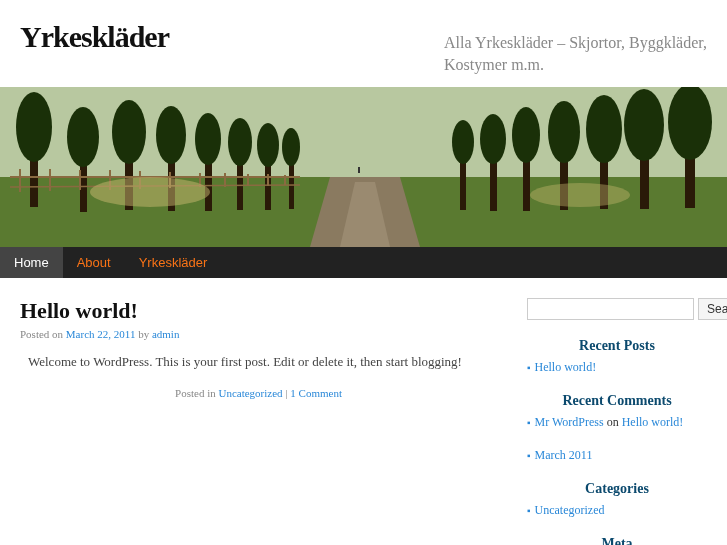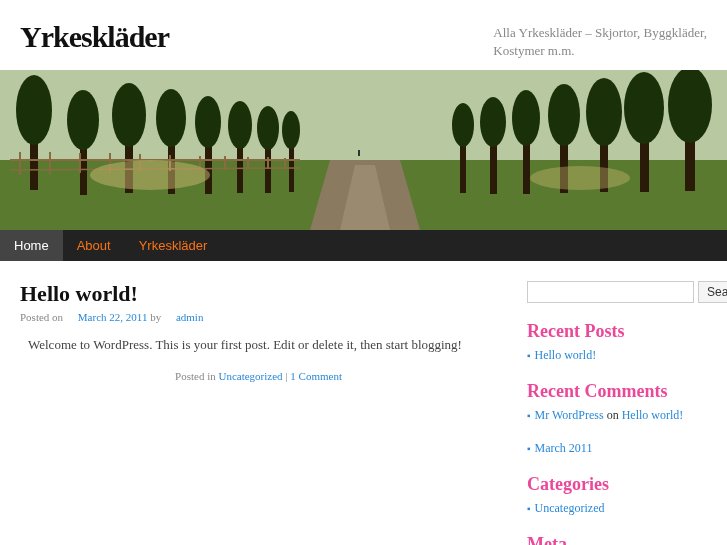--- a/index.html
+++ b/index.html
@@ -3,54 +3,54 @@
   <meta charset="utf-8">
   <style>
     * { margin: 0; padding: 0; box-sizing: border-box; }
     body { font-family: Georgia, 'Times New Roman', serif; font-size: 13px; color: #333; background: #f1f1f1; }
 
     #wrapper { max-width: 727px; margin: 0 auto; background: #fff; }
 
     
     #header { padding: 20px 20px 10px 20px; background: #fff; }
     #header h1 { font-size: 30px; font-weight: bold; color: #111; letter-spacing: -1px; font-family: Georgia, serif; }
-    #header .tagline { font-size: 13px; color: #888; margin-top: 4px; line-height: 1.4; }
+    #header .tagline { font-size: 16px; color: #888; margin-top: 12px; line-height: 1.4; }
     #header-inner { display: flex; justify-content: space-between; align-items: flex-start; }
 
     
     #hero { width: 100%; height: 160px; background: linear-gradient(to bottom, #7a9a6e 0%, #4a7a3a 30%, #2a5a20 60%, #1a3a10 100%); overflow: hidden; position: relative; }
 
     
     #nav { background: #222; padding: 0; }
     #nav ul { list-style: none; display: flex; }
     #nav ul li a { display: block; padding: 8px 14px; color: #f97316; text-decoration: none; font-size: 13px; font-family: Arial, sans-serif; }
     #nav ul li.active a { color: #fff; background: #444; }
 
     
     #main { display: flex; padding: 20px; gap: 30px; }
 
     
     #content { flex: 1; }
     .post-title { font-size: 22px; font-weight: bold; color: #111; margin-bottom: 4px; font-family: Georgia, serif; }
     .post-meta { font-size: 11px; color: #888; margin-bottom: 12px; }
-    .post-meta a { color: #2a88d8; text-decoration: none; margin-left: 12px; }
+    .post-meta a { color: #2a88d8; text-decoration: none; }
     .post-body { font-size: 13px; color: #444; line-height: 1.6; margin-bottom: 14px; margin-left: 8px; }
     .post-footer { font-size: 11px; color: #888; text-align: center; }
     .post-footer a { color: #2a88d8; text-decoration: none; }
 
     
     #sidebar { width: 180px; flex-shrink: 0; }
 
     
     .widget { margin-bottom: 18px; }
     .search-form { display: flex; gap: 4px; margin-bottom: 14px; }
     .search-form input[type="text"] { flex: 1; padding: 3px 5px; border: 1px solid #ccc; font-size: 12px; }
     .search-form button { padding: 3px 8px; background: #f5f5f5; border: 1px solid #ccc; font-size: 12px; cursor: pointer; color: #333; }
 
-    .widget-title { font-size: 18px; font-weight: bold; color: #ec4899; margin-bottom: 6px; font-family: Georgia, serif; }
+    .widget-title { font-size: 14px; font-weight: bold; color: #0c4a6e; margin-bottom: 6px; font-family: Georgia, serif; text-align: center; }
     .widget ul { list-style: none; }
     .widget ul li { margin-bottom: 4px; display: flex; align-items: flex-start; gap: 4px; }
     .widget ul li::before { content: '▪'; color: #2a88d8; font-size: 10px; margin-top: 2px; flex-shrink: 0; }
     .widget ul li a { color: #2a88d8; text-decoration: none; font-size: 12px; }
 
     
     .hero-svg { width: 100%; height: 100%; }
   </style>
 </head>
 <body>

